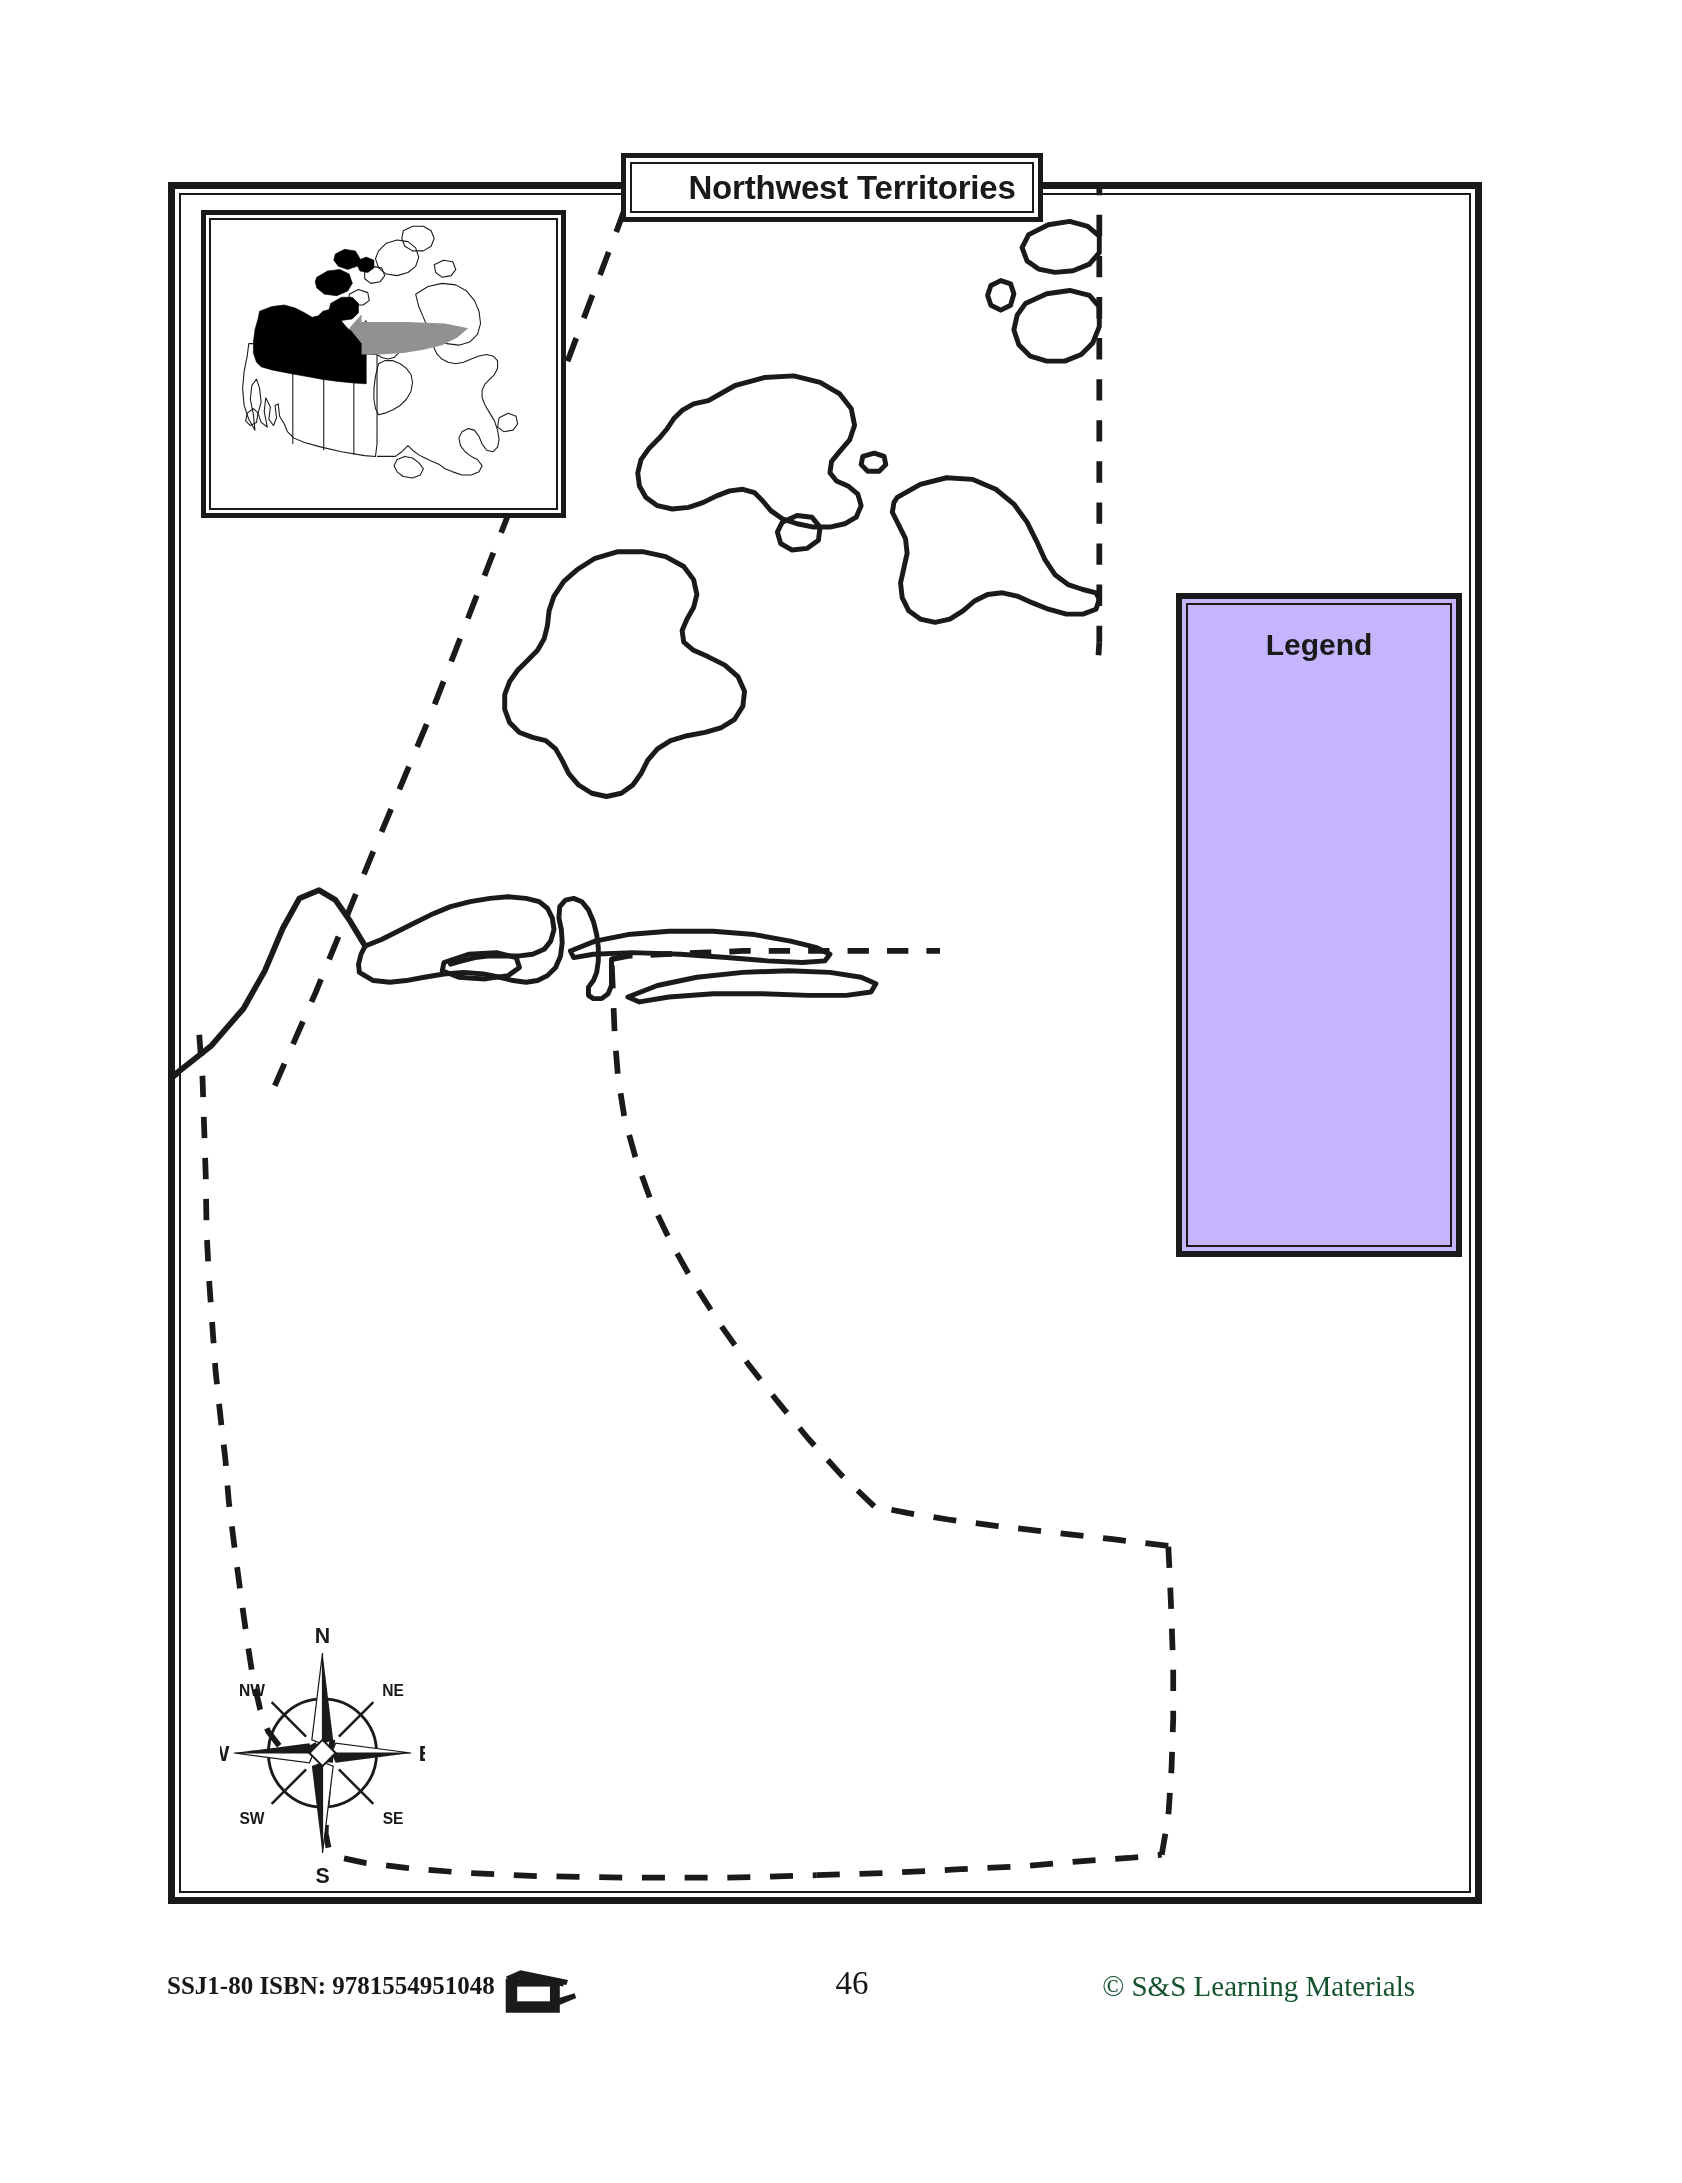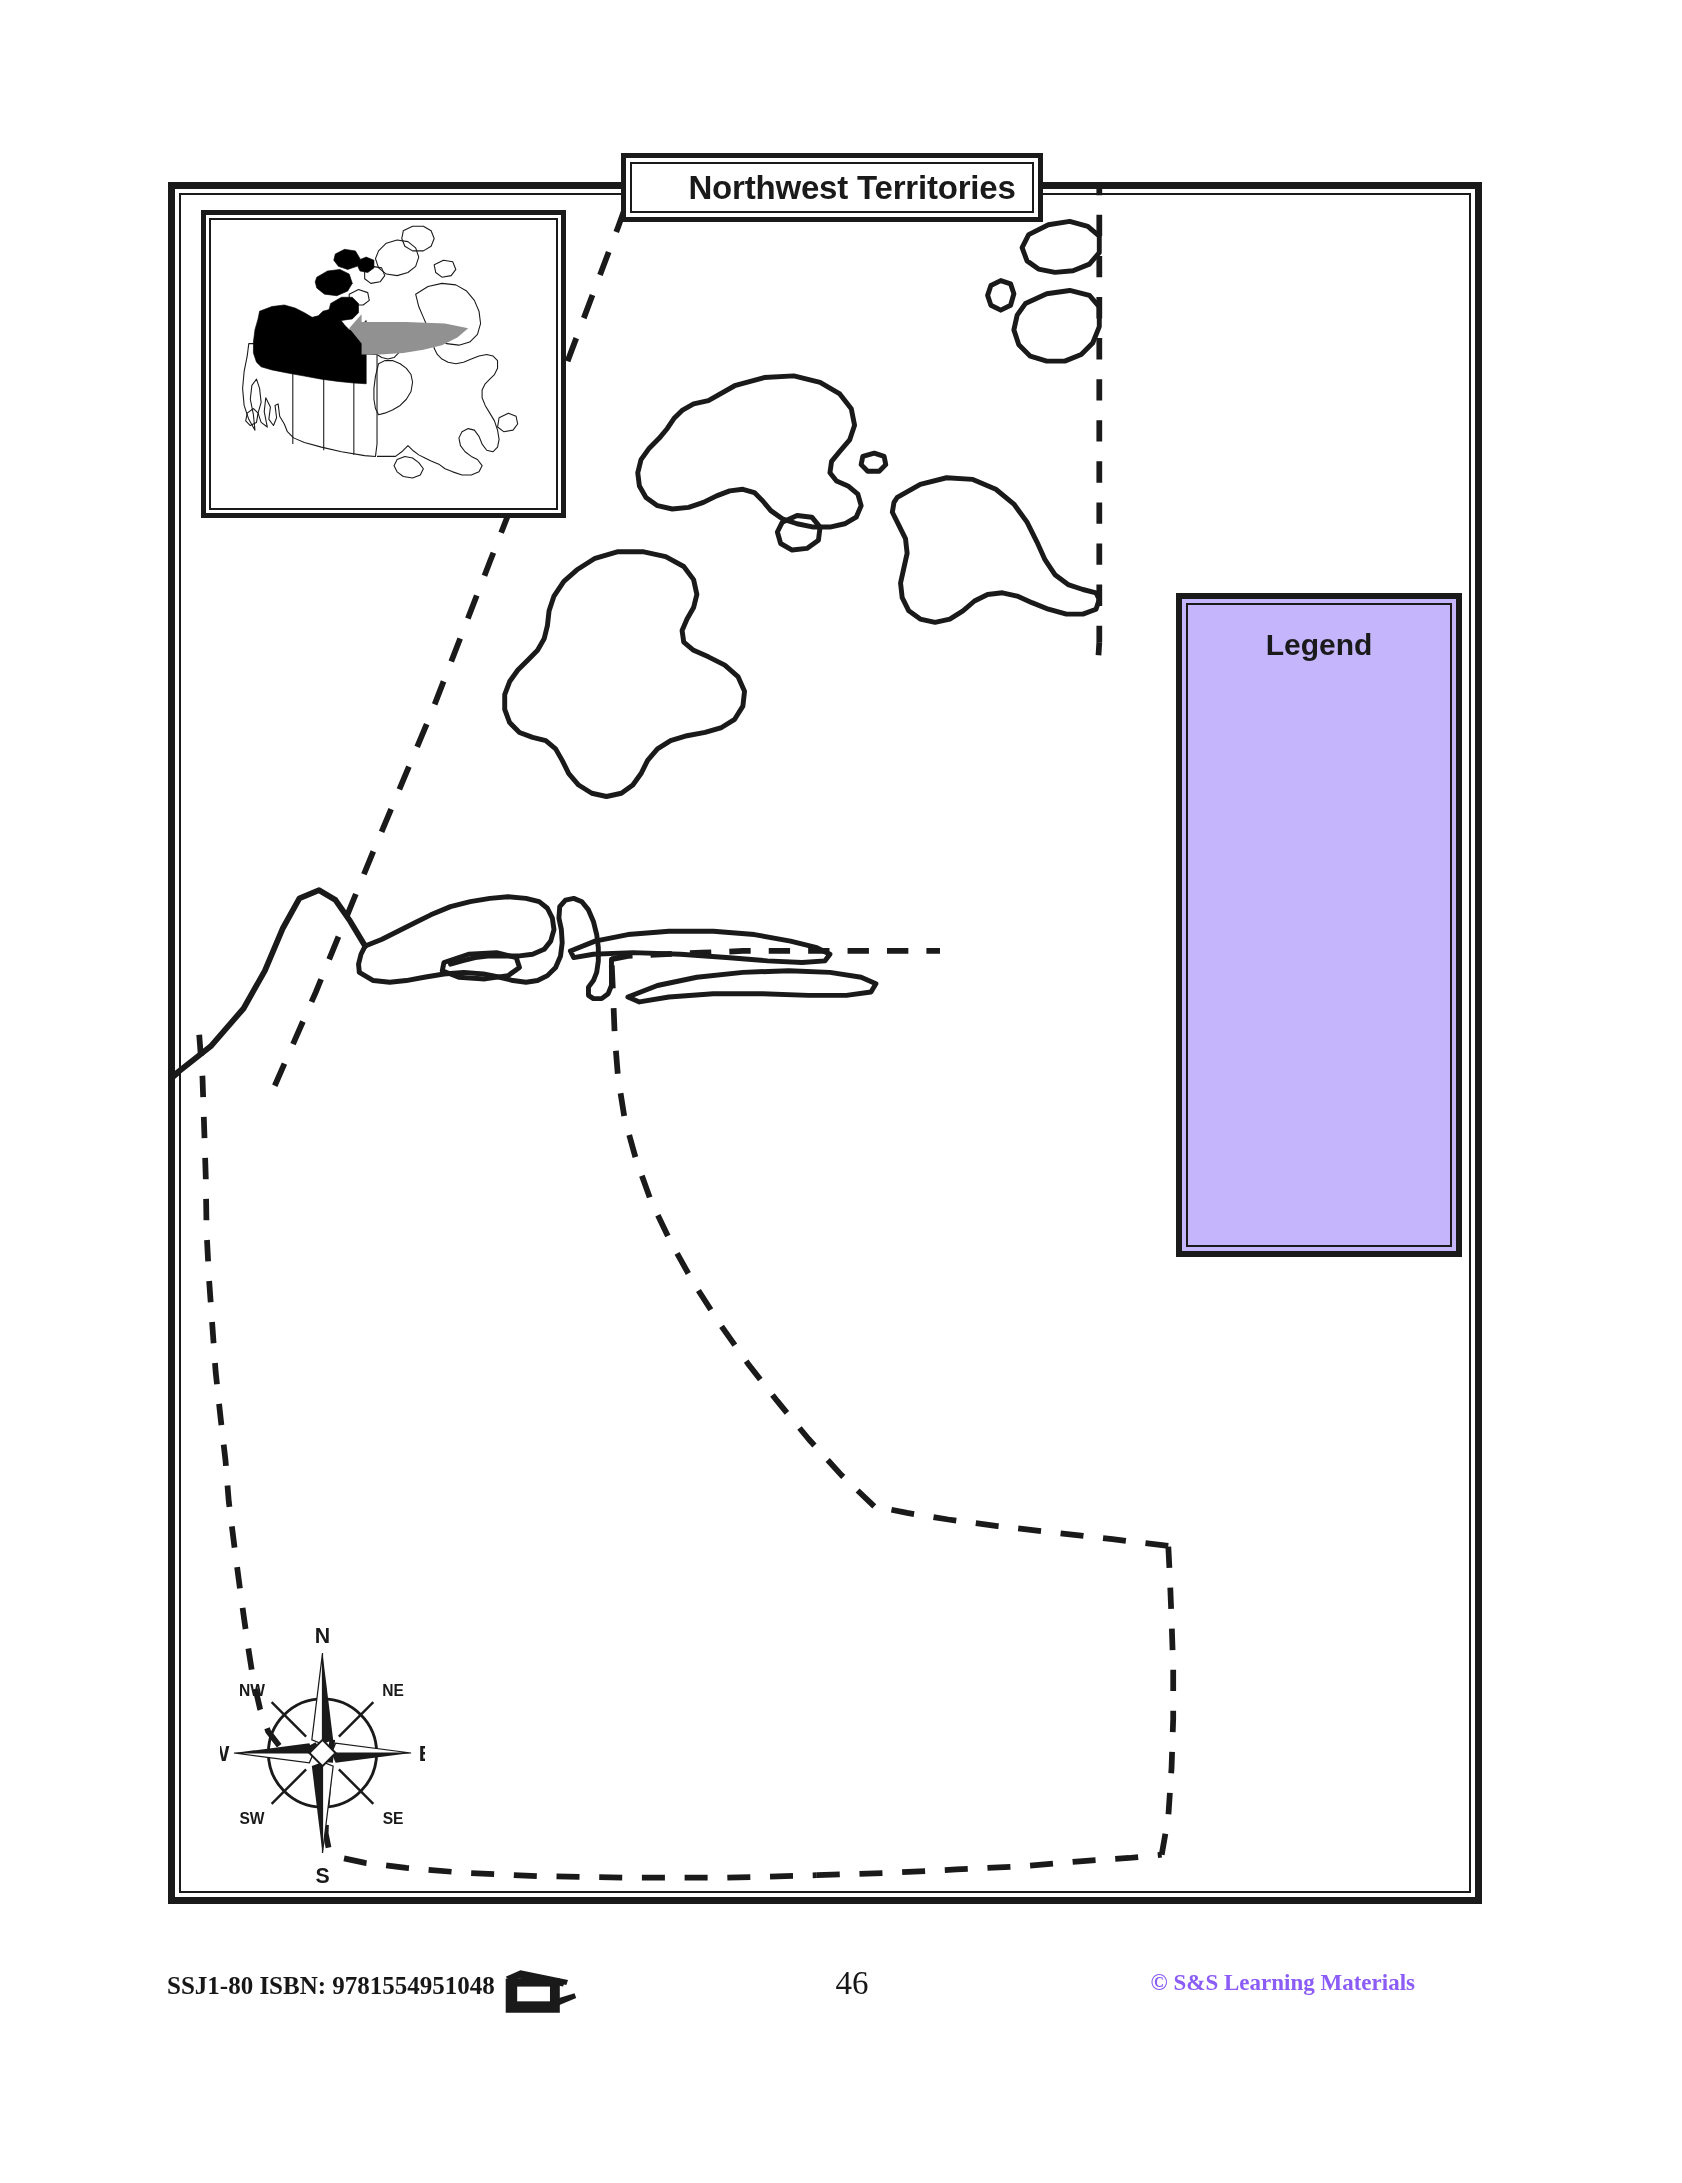--- a/index.html
+++ b/index.html
@@ -172,23 +172,23 @@
     font-family: "Liberation Serif", serif;
     font-size: 33px;
     color: #171717;
     padding-left: 11px;
   }
   #footer-right {
     position: absolute;
     right: 131px;
     top: 23px;
     font-family: "Liberation Serif", serif;
-    font-size: 23px;
-    font-weight: bold;
-    color: #8b5cf6;
+    font-size: 29px;
+    font-weight: normal;
+    color: #14532d;
     white-space: nowrap;
   }
 </style>
 </head>
 <body>
 
 <div id="page-frame">
   <div id="page-frame-inner"></div>
 </div>
 

